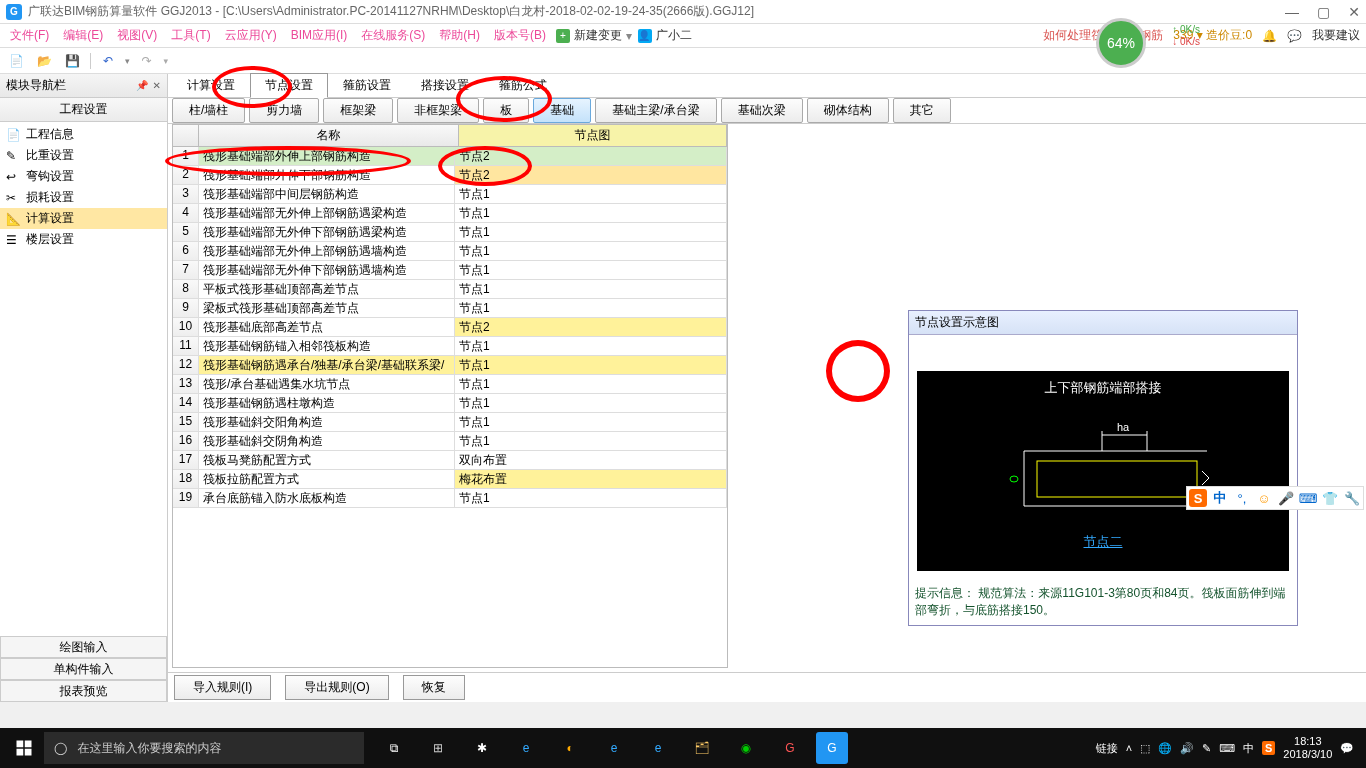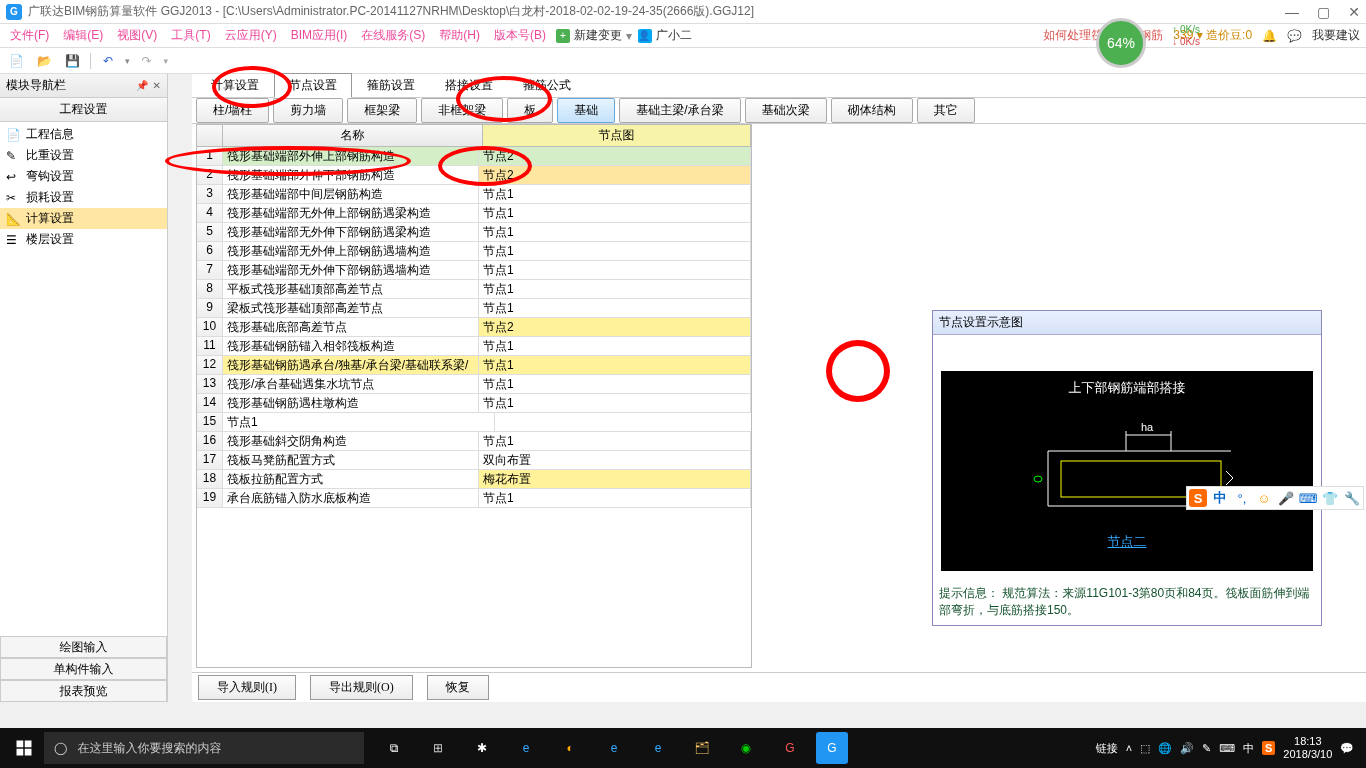--- a/index.html
+++ b/index.html
@@ -19,21 +19,21 @@
 .menubar .new-change { color: #333; display: flex; align-items: center; gap: 4px; }
 .menubar .icon-plus { width: 14px; height: 14px; background: #4caf50; color: #fff; display: inline-flex; align-items: center; justify-content: center; font-size: 10px; border-radius: 2px; }
 .menubar .icon-user { width: 14px; height: 14px; background: #03a9f4; color: #fff; display: inline-flex; align-items: center; justify-content: center; font-size: 10px; border-radius: 2px; }
 .net-bubble { position: absolute; top: 18px; right: 220px; width: 50px; height: 50px; border-radius: 50%; background: #4caf50; border: 3px solid #ccc; display: flex; align-items: center; justify-content: center; color: #fff; font-size: 14px; z-index: 10; }
 .net-speed { position: absolute; top: 24px; right: 166px; z-index: 10; font-size: 10px; color: #666; line-height: 1.2; }
 
 .toolbar { height: 26px; background: #fff; display: flex; align-items: center; padding: 0 6px; gap: 6px; border-bottom: 1px solid #ddd; }
 .toolbar .tbtn { width: 22px; height: 20px; display: inline-flex; align-items: center; justify-content: center; cursor: pointer; }
 .toolbar .sep { width: 1px; height: 16px; background: #ccc; }
 
-.main-area { display: flex; height: 628px; gap: 24px; }
+.main-area { display: flex; height: 628px; }
 
 .sidebar { width: 168px; background: #fff; border-right: 1px solid #ccc; display: flex; flex-direction: column; }
 .sidebar-header { background: linear-gradient(#f5f5f5,#e8e8e8); padding: 3px 6px; border-bottom: 1px solid #ccc; display: flex; justify-content: space-between; align-items: center; font-size: 12px; }
 .sidebar-header .hdr-icons { display: flex; gap: 4px; font-size: 10px; color: #666; }
 .sidebar-tabhead { background: linear-gradient(#f8f8f8,#ebebeb); padding: 3px 6px; border-bottom: 1px solid #ccc; text-align: center; font-size: 12px; }
 .sidebar-list { flex: 1; overflow: auto; padding: 2px 0; }
 .sidebar-item { padding: 2px 6px; display: flex; align-items: center; gap: 6px; cursor: pointer; font-size: 12px; }
 .sidebar-item.selected { background: #ffe7a3; }
 .sidebar-item .sicon { width: 14px; height: 14px; display: inline-block; }
 .sidebar-bottom { display: flex; flex-direction: column; }
@@ -63,21 +63,21 @@
 .gc-idx { width: 26px; text-align: center; background: linear-gradient(#f9f9f9,#eee); border-right: 1px solid #bbb; }
 .gc-name { flex: 1; }
 .gc-node { width: 272px; border-right: none; }
 .grow.hl-green { background: #d4eec7; }
 .grow.hl-green .gc-node { background: #d4eec7; }
 .grow.hl-yellow .gc-node { background: #fff29a; }
 .grow.hl-yellow2 .gc-node { background: #ffe6a0; }
 .grow.hl-row-yellow { background: #fff29a; }
 
 .action-bar { height: 30px; display: flex; align-items: center; gap: 14px; padding: 0 6px; border-top: 1px solid #ccc; margin-top: auto; }
-.action-bar button { padding: 3px 18px; border: 1px solid #999; background: linear-gradient(#fdfdfd,#ececec); cursor: pointer; font-size: 12px; font-family: Liberation Serif, serif; }
+.action-bar button { padding: 3px 18px; border: 1px solid #999; background: linear-gradient(#fdfdfd,#ececec); cursor: pointer; font-size: 12px; }
 
 .preview-panel { position: absolute; left: 740px; top: 236px; width: 390px; border: 1px solid #88b; background: #fff; }
 .preview-panel .phead { background: linear-gradient(#e8f0ff,#d6e2f6); padding: 3px 6px; font-size: 12px; border-bottom: 1px solid #aac; }
 .preview-panel .pbody { padding: 8px; }
 .diagram { background: #000; width: 100%; height: 200px; position: relative; color: #fff; }
 .diagram .dtitle { text-align: center; padding-top: 8px; font-size: 13px; margin-top: 28px; }
 .diagram svg { position: absolute; left: 0; top: 0; }
 .diagram .link { position: absolute; bottom: 20px; left: 50%; transform: translateX(-50%); color: #3af; text-decoration: underline; font-size: 13px; }
 .preview-panel .pfoot { padding: 6px; font-size: 12px; color: #14532d; line-height: 1.4; }
 
@@ -293,20 +293,21 @@
               <div class="gc gc-name">筏形/承台基础遇集水坑节点</div>
               <div class="gc gc-node">节点1</div>
             </div>
             <div class="grow ">
               <div class="gc gc-idx">14</div>
               <div class="gc gc-name">筏形基础钢筋遇柱墩构造</div>
               <div class="gc gc-node">节点1</div>
             </div>
             <div class="grow ">
               <div class="gc gc-idx">15</div>
+              <div class="gc gc-name">筏形基础斜交阳角构造</div>
               <div class="gc gc-node">节点1</div>
             </div>
             <div class="grow ">
               <div class="gc gc-idx">16</div>
               <div class="gc gc-name">筏形基础斜交阴角构造</div>
               <div class="gc gc-node">节点1</div>
             </div>
             <div class="grow ">
               <div class="gc gc-idx">17</div>
               <div class="gc gc-name">筏板马凳筋配置方式</div>

